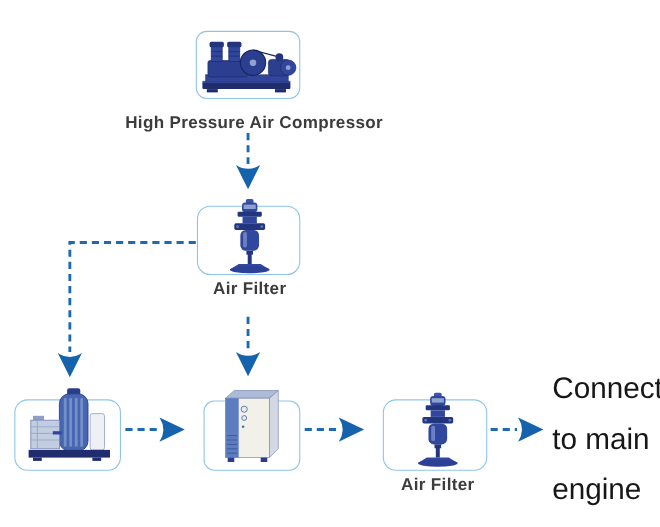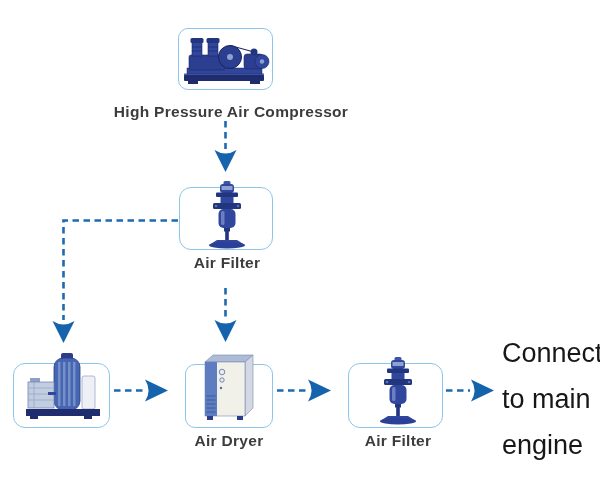--- a/index.html
+++ b/index.html
@@ -142,21 +142,20 @@
     <circle cx="25" cy="30" r="2.2" fill="#e8ecf2" stroke="#55709f" stroke-width="0.8"></circle>
     <circle cx="24" cy="38" r="1.2" fill="#55709f"></circle>
     <line x1="9.5" y1="46" x2="18.5" y2="46" stroke="#3f5c9e" stroke-width="1"></line>
     <line x1="9.5" y1="50" x2="18.5" y2="50" stroke="#3f5c9e" stroke-width="1"></line>
     <line x1="9.5" y1="54" x2="18.5" y2="54" stroke="#3f5c9e" stroke-width="1"></line>
     <line x1="9.5" y1="58" x2="18.5" y2="58" stroke="#3f5c9e" stroke-width="1"></line>
     <line x1="9.5" y1="62" x2="18.5" y2="62" stroke="#3f5c9e" stroke-width="1"></line>
     <rect x="10" y="66" width="6" height="4" fill="#2a3c8a"></rect>
     <rect x="40" y="66" width="6" height="4" fill="#2a3c8a"></rect>
   </svg>
-  <div class="node-label" style="left:229px;top:432px;">Air Dryer</div>
 
   <div class="node-box" style="left:348px;top:363px;width:95px;height:65px;border-radius:12px;"></div>
   <svg class="device" style="left:372px;top:355px;" width="52" height="70" viewBox="0 0 52 70">
     <use href="#filter-device"></use>
   </svg>
   <div class="node-label" style="left:398px;top:432px;">Air Filter</div>
 
   <div class="connect-text">
     <div>Connect</div>
     <div>to main</div>

